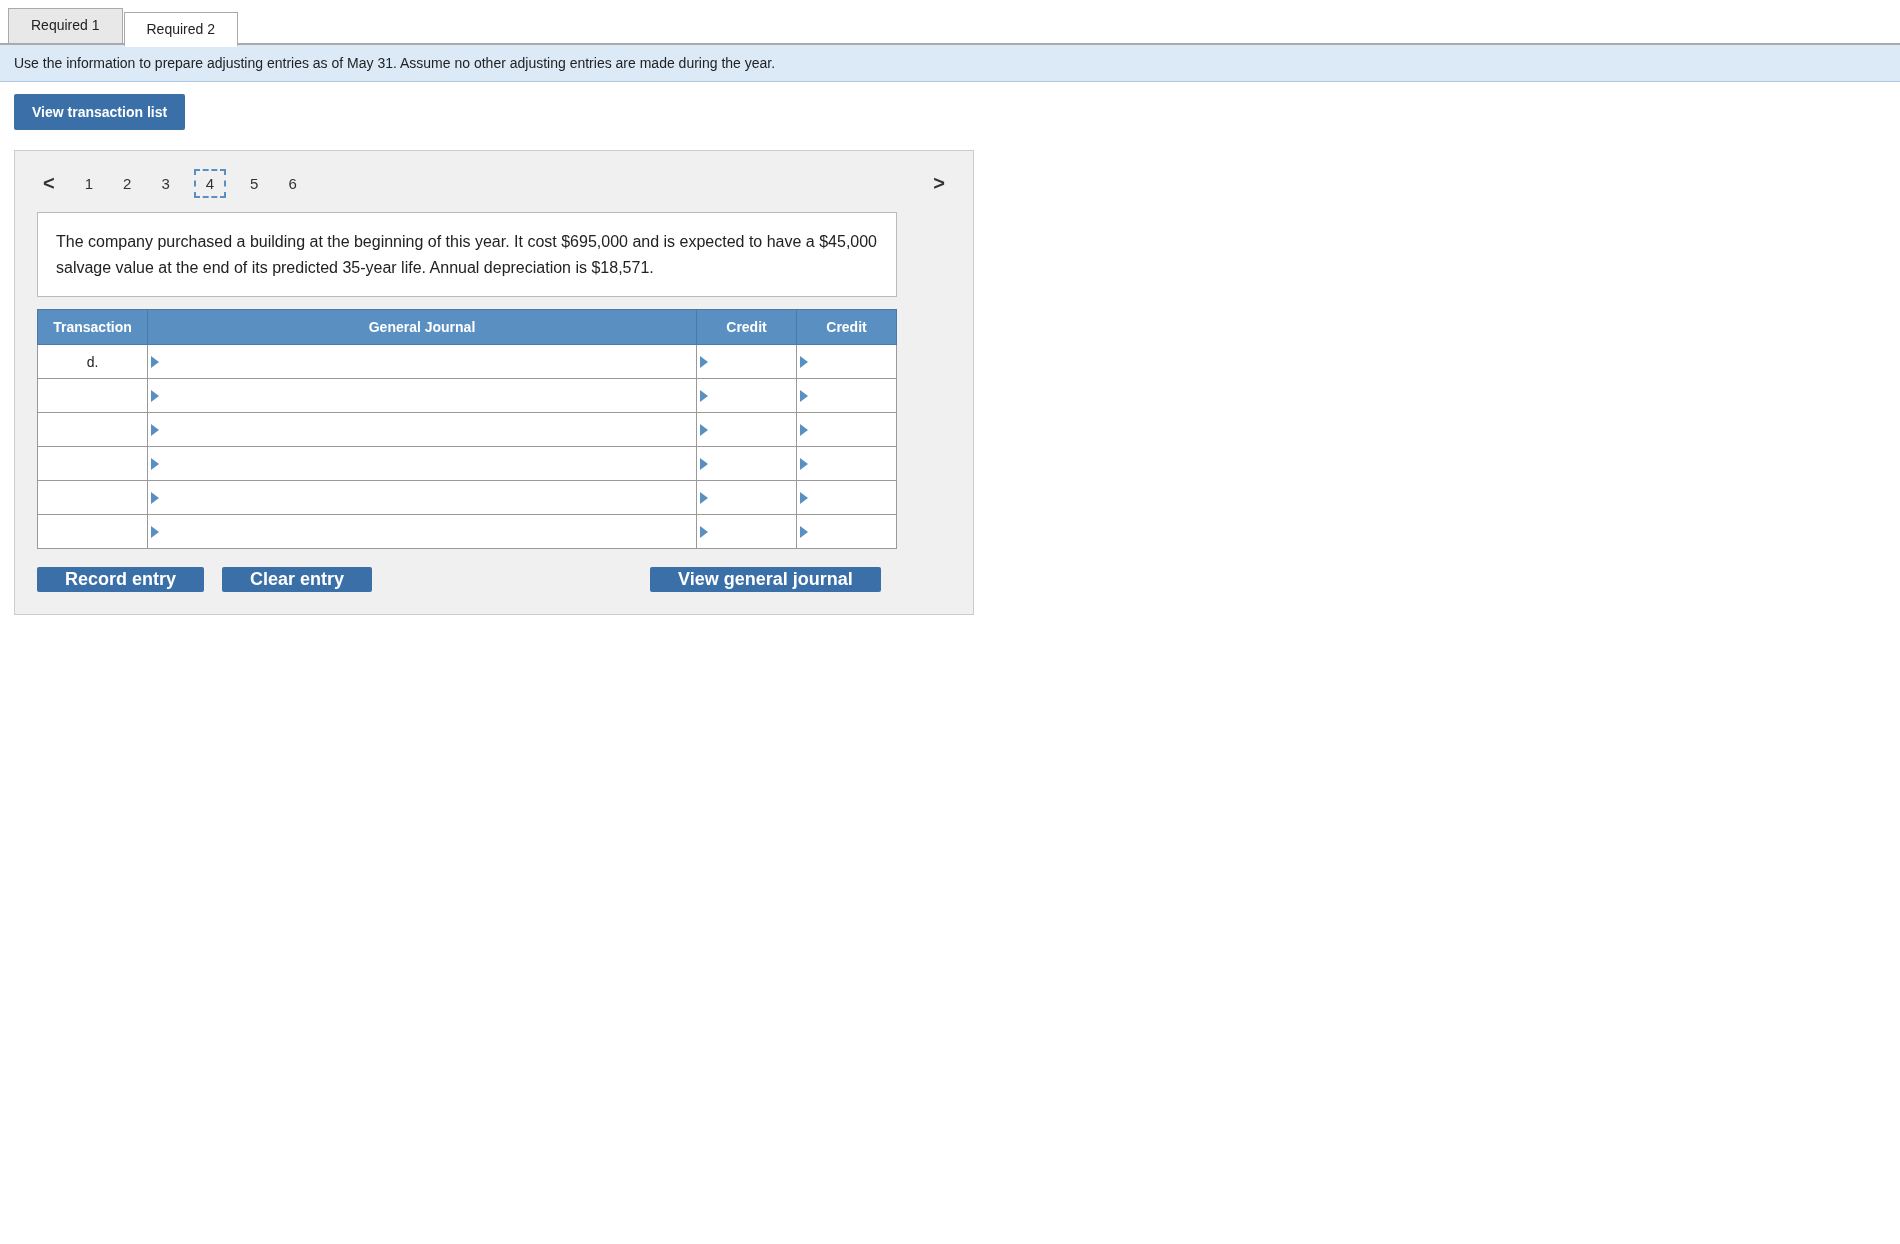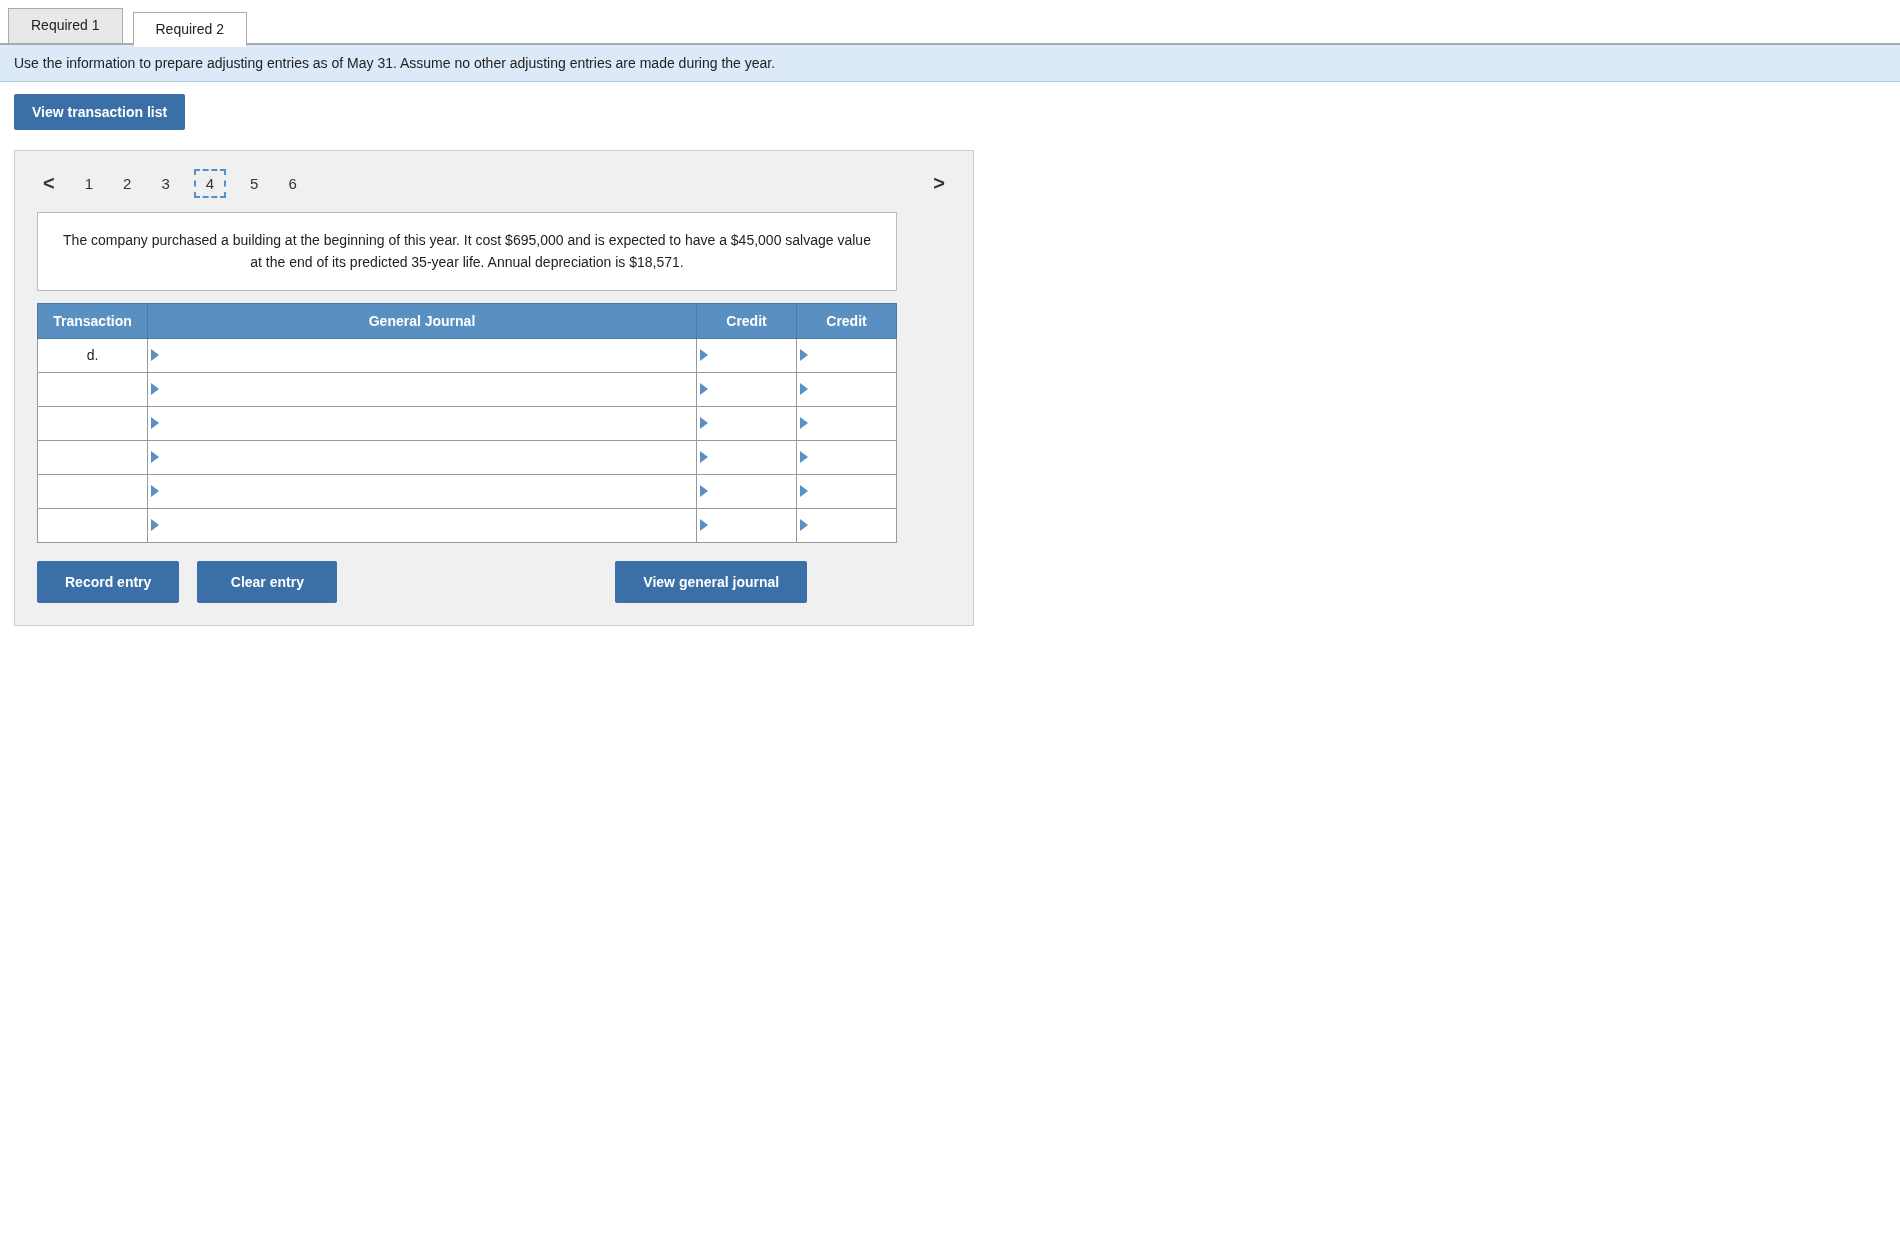--- a/index.html
+++ b/index.html
@@ -17,21 +17,21 @@
       padding: 8px 0 0 8px;
       background: #fff;
     }
     .tab {
       padding: 8px 22px;
       border: 1px solid #aaa;
       border-bottom: none;
       background: #fff;
       cursor: pointer;
       font-size: 14px;
-      margin-right: 10px;
+      margin-right: 1px;
     }
     .tab.active {
       background: #fff;
       border-bottom: 2px solid #fff;
       font-weight: normal;
       position: relative;
       top: 4px;
     }
     .tab:not(.active) {
       background: #e8e8e8;
@@ -105,25 +105,24 @@
       background: #f0f0f0;
       padding: 4px 10px;
     }
 
     
     .description-box {
       background: #fff;
       border: 1px solid #bbb;
       padding: 16px 18px;
       margin-bottom: 12px;
-      font-size: 14px;
+      font-size: 16px;
       line-height: 1.6;
       color: #222;
       max-width: 860px;
-      text-align: center;
     }
 
     
     .note-text {
       color: #c0392b;
       font-size: 13px;
       margin-bottom: 10px;
     }
 
     
@@ -192,22 +191,22 @@
     
     .buttons-row {
       display: flex;
       gap: 18px;
       align-items: center;
     }
     .action-btn {
       background: #3a6fa8;
       color: #fff;
       border: none;
-      padding: 13px 28px;
-      font-size: 14px;
+      padding: 2px 28px;
+      font-size: 18px;
       font-weight: bold;
       cursor: pointer;
       border-radius: 2px;
       min-width: 140px;
     }
     .action-btn.right {
       margin-left: auto;
     }
   </style>
 </head>

